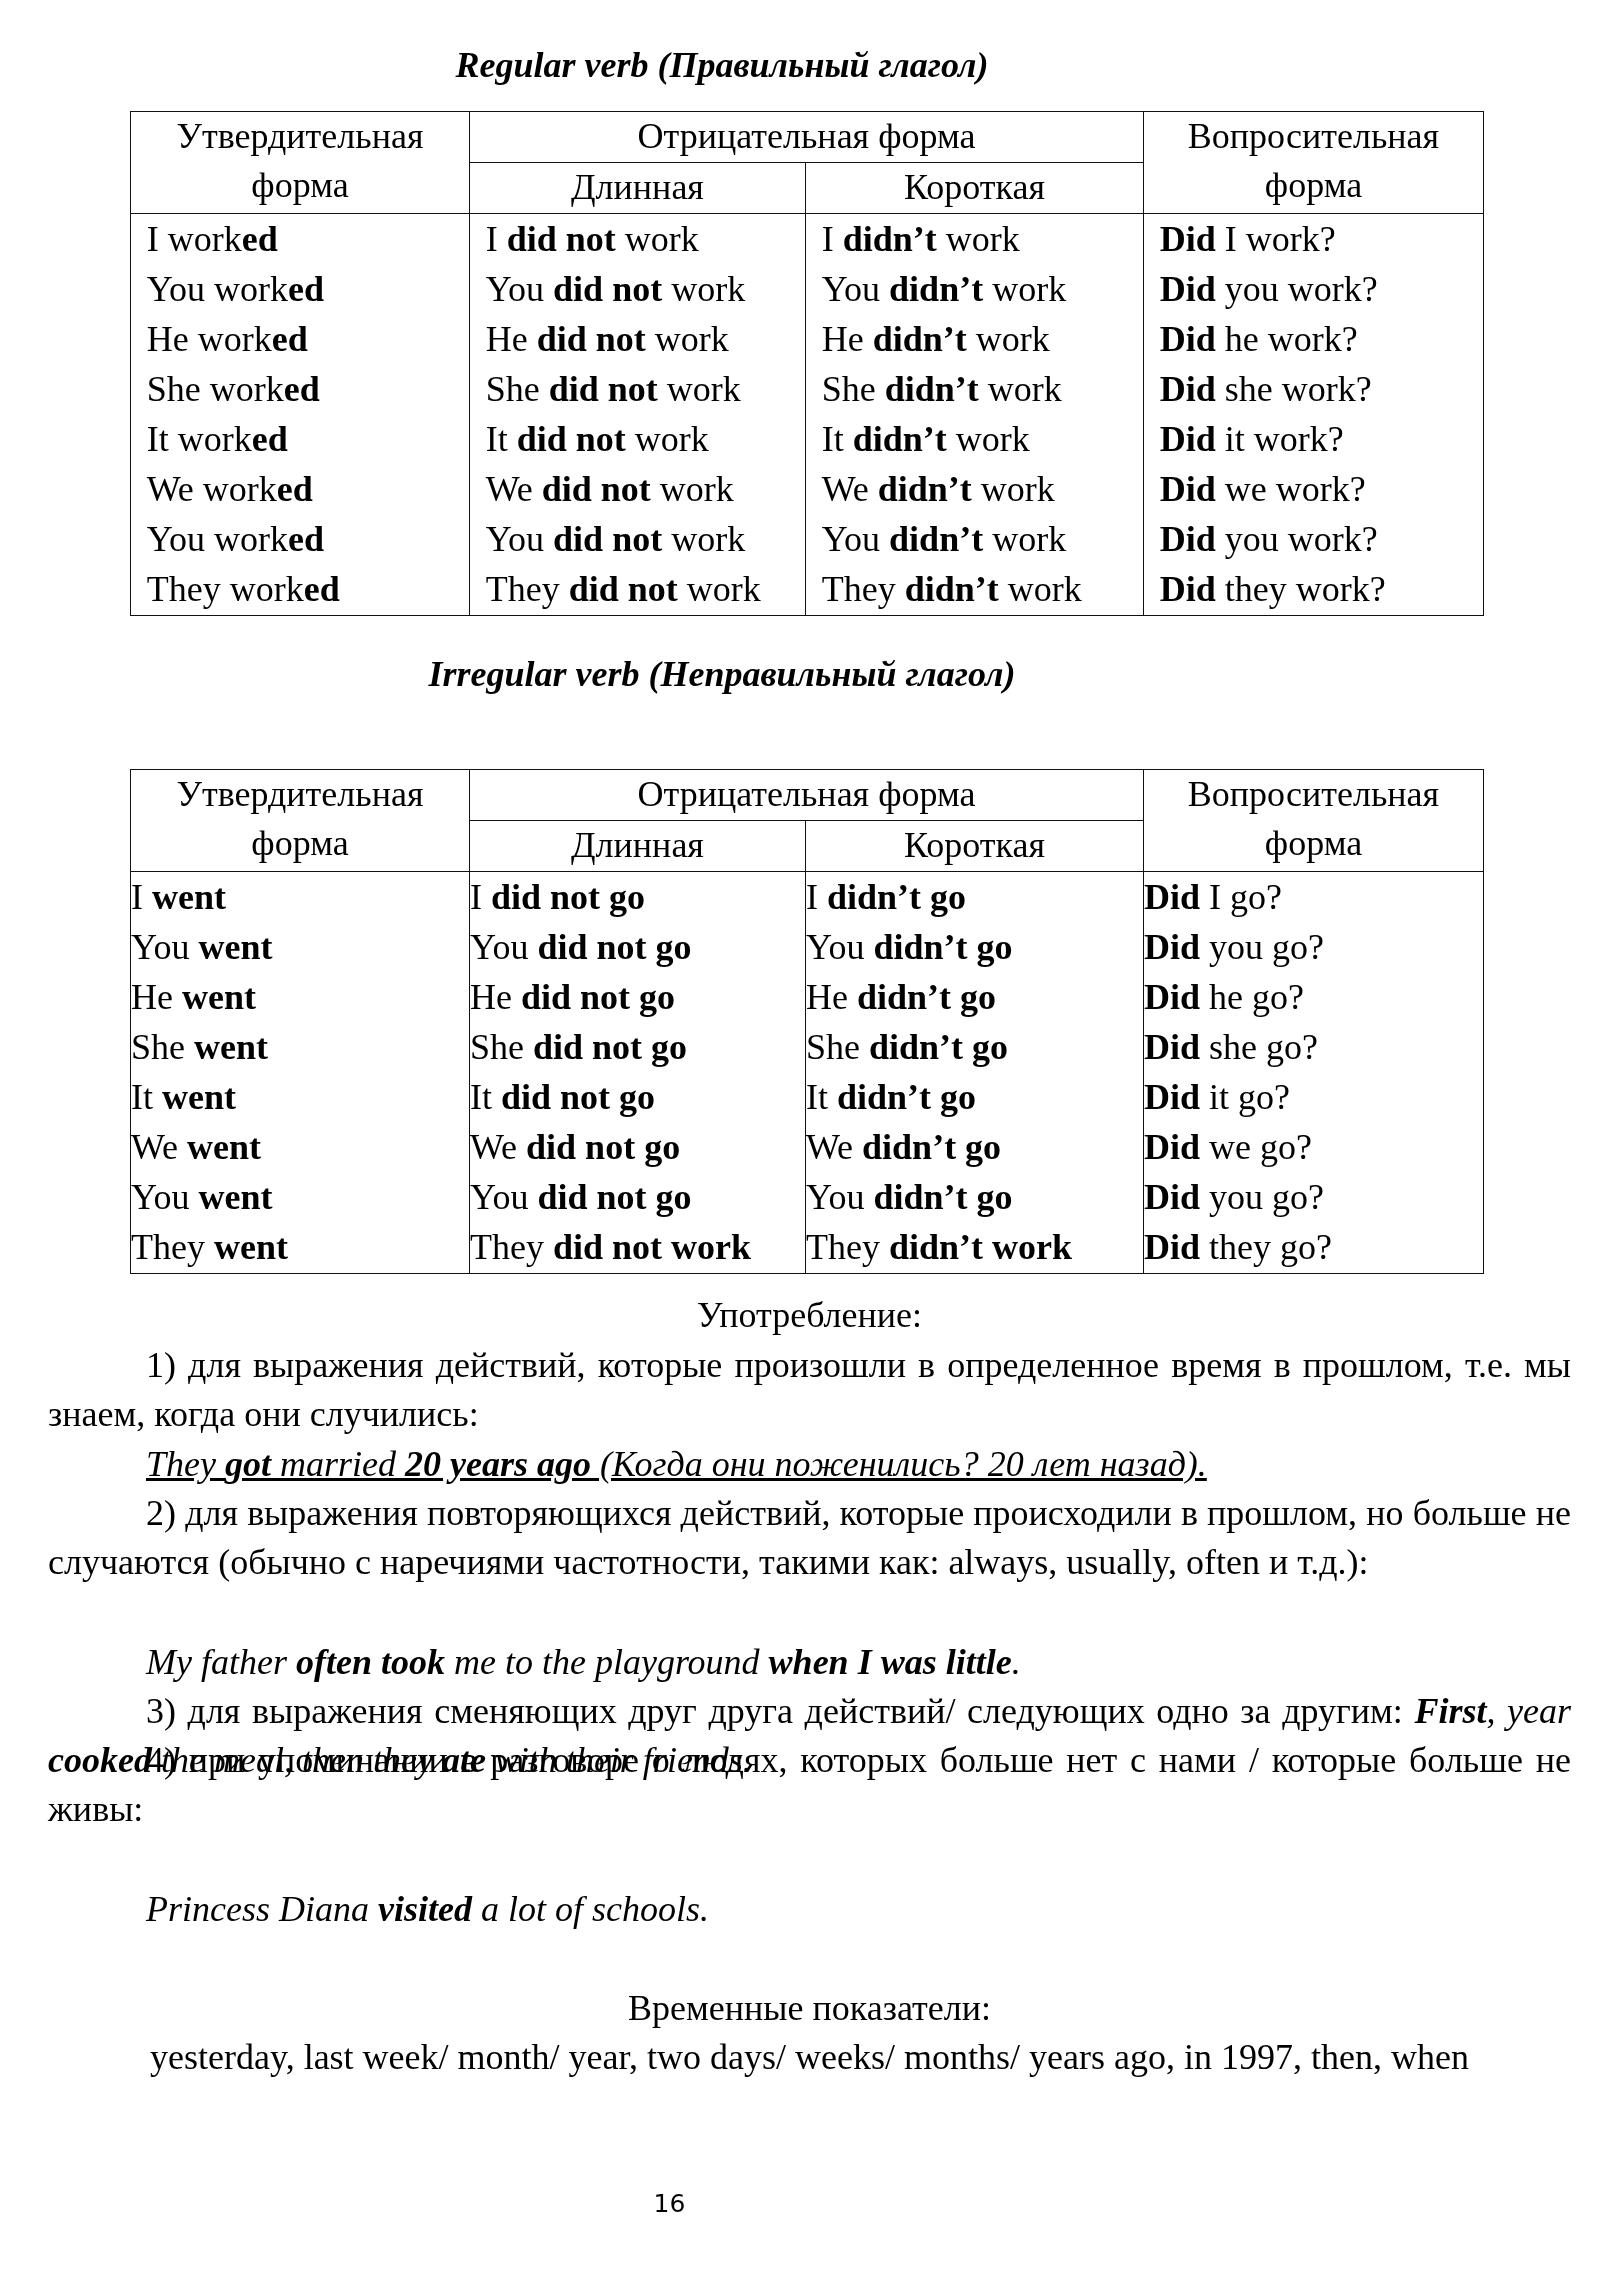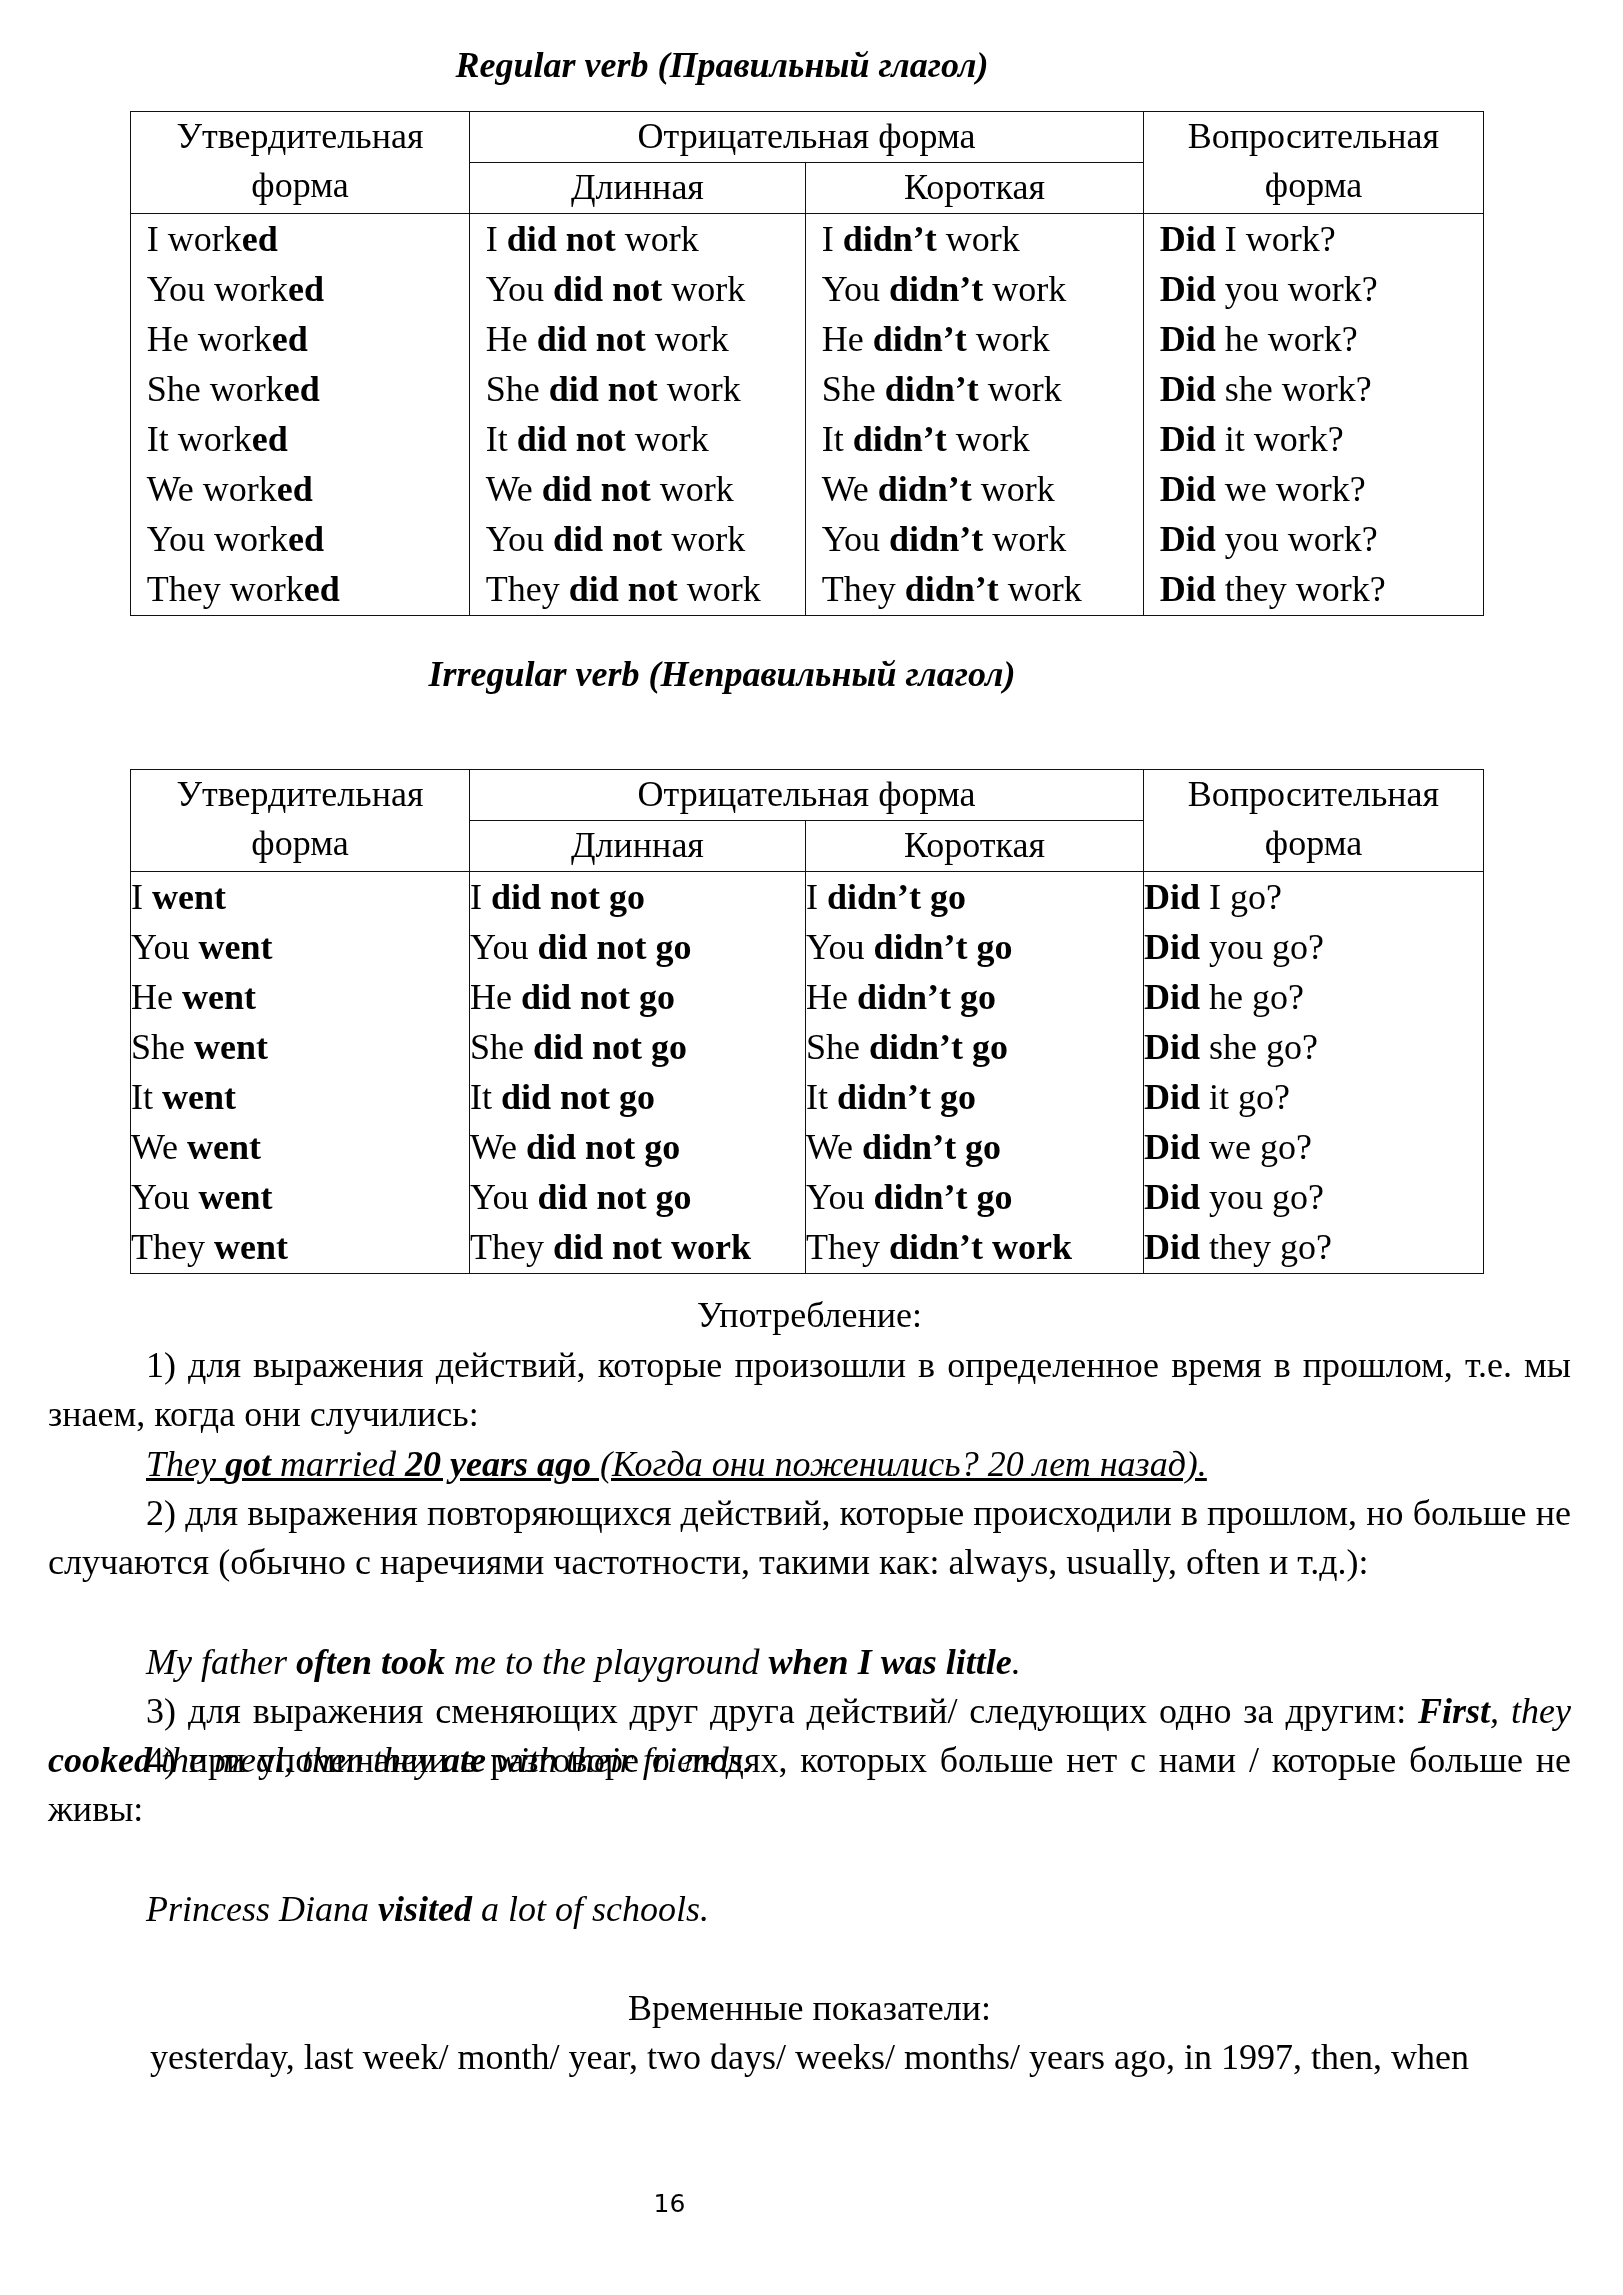--- a/index.html
+++ b/index.html
@@ -182,21 +182,21 @@
   </table>
 
 <div class="center-line" style="top:1291px;">Употребление:</div>
 
 <div class="para" style="top:1341px;"><span class="indent"></span><span><span>1) для выражения действий, которые произошли в определенное время в прошлом, т.е. мы знаем, когда они случились:</span></span></div>
 <div class="example" style="top:1440px;text-decoration:underline;"><span><span>They </span><span class="seg-bi">got</span><span> married </span><span class="seg-bi">20 years ago</span><span> (Когда они поженились? 20 лет назад).</span></span></div>
 
 <div class="para" style="top:1489px;"><span class="indent"></span><span><span>2) для выражения повторяющихся действий, которые происходили в прошлом, но больше не случаются (обычно с наречиями частотности, такими как: always, usually, often и т.д.):</span></span></div>
 <div class="example" style="top:1638px;"><span><span>My father </span><span class="seg-bi">often took</span><span> me to the playground </span><span class="seg-bi">when I was little</span><span>.</span></span></div>
 
-<div class="para" style="top:1687px;"><span class="indent"></span><span><span>3) для выражения сменяющих друг друга действий/ следующих одно за другим: </span><span class="seg-bi">First</span><span class="seg-i">, they </span><span class="seg-bi">cooked</span><span class="seg-i"> the meal, then they </span><span class="seg-bi">ate</span><span class="seg-i"> with their friends.</span></span></div>
+<div class="para" style="top:1687px;"><span class="indent"></span><span><span>3) для выражения сменяющих друг друга действий/ следующих одно за другим: </span><span class="seg-bi">First</span><span class="seg-i">, year </span><span class="seg-bi">cooked</span><span class="seg-i"> the meal, then they </span><span class="seg-bi">ate</span><span class="seg-i"> with their friends.</span></span></div>
 
 <div class="para" style="top:1736px;"><span class="indent"></span><span><span>4) при упоминании в разговоре о людях, которых больше нет с нами / которые больше не живы:</span></span></div>
 <div class="example" style="top:1885px;"><span><span>Princess Diana </span><span class="seg-bi">visited</span><span> a lot of schools.</span></span></div>
 
 <div class="center-line" style="top:1984px;">Временные показатели:</div>
 <div class="center-line" style="top:2033px;">yesterday, last week/ month/ year, two days/ weeks/ months/ years ago, in 1997, then, when</div>
 
 <div class="page-num">16</div>
 
 

